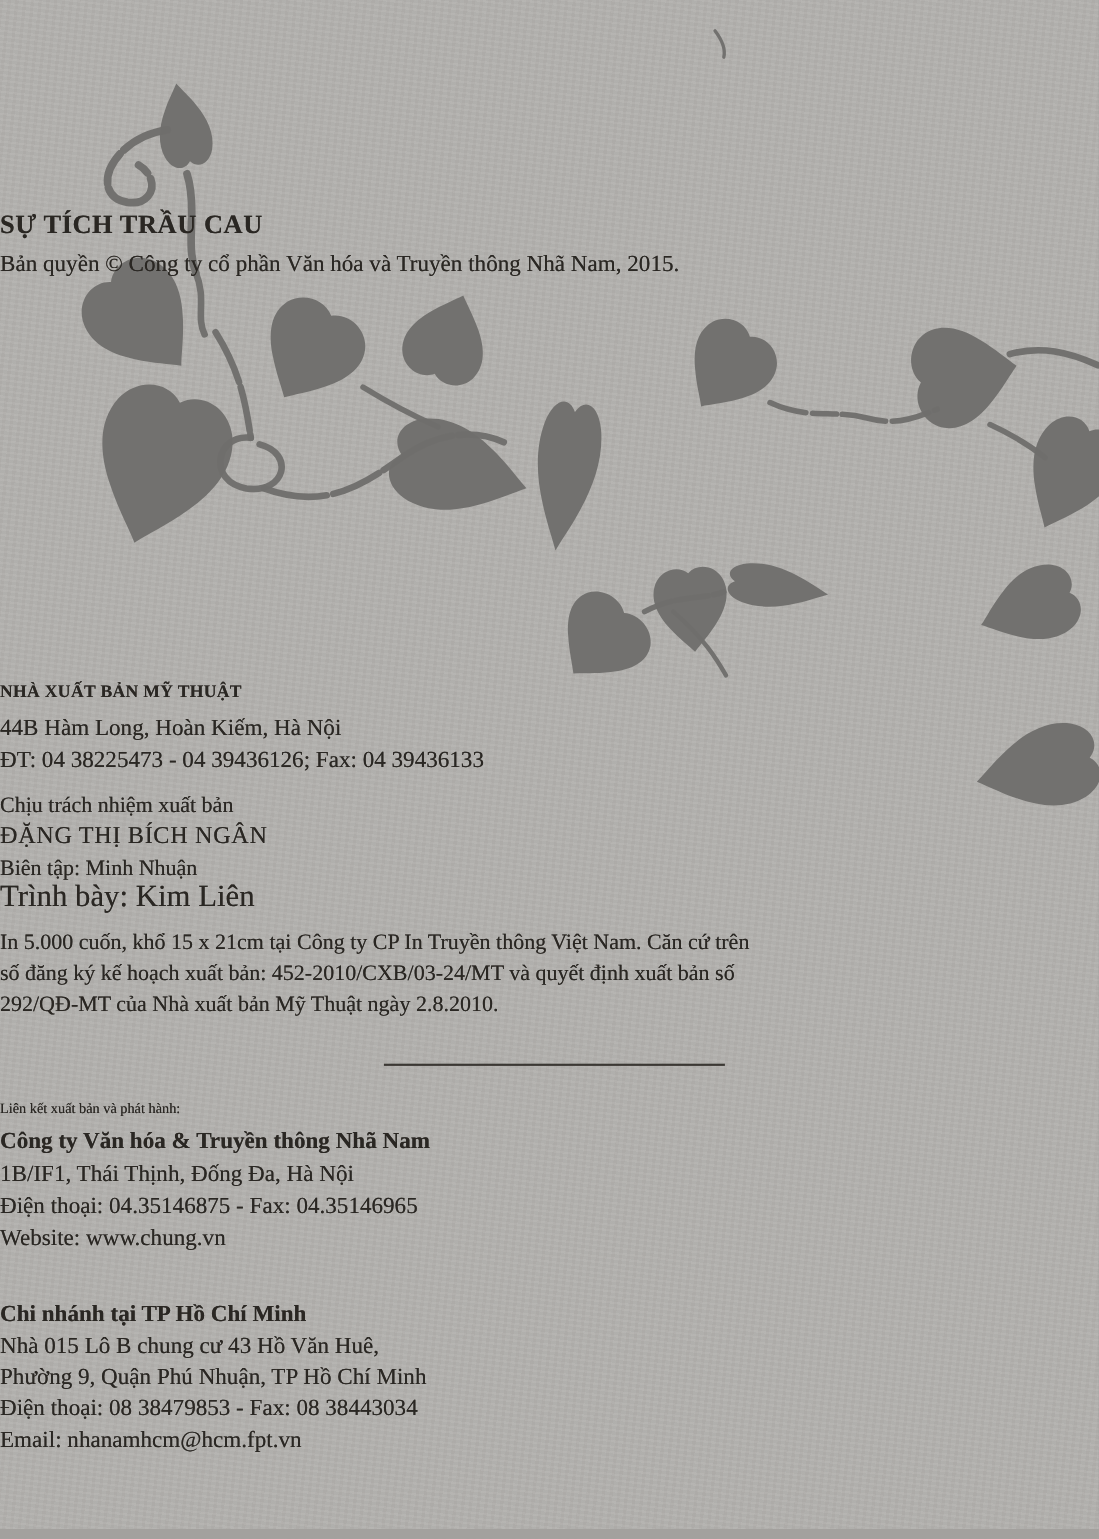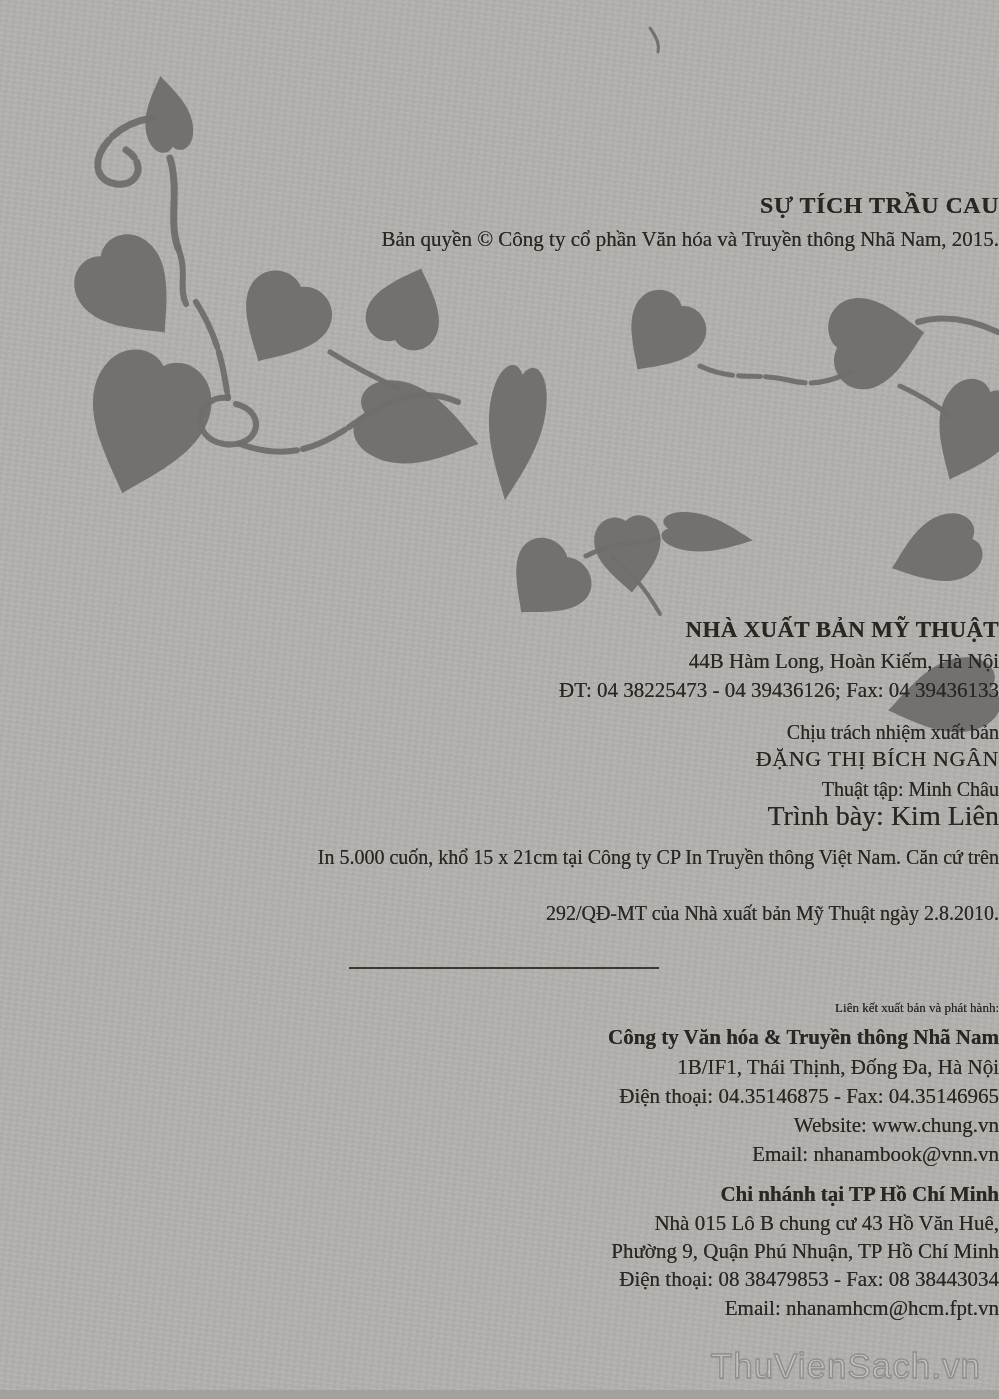--- a/index.html
+++ b/index.html
@@ -10,30 +10,30 @@
     background:#b3b1ae;
     background-image:
       repeating-linear-gradient(7deg, rgba(255,255,255,0.025) 0 2px, rgba(0,0,0,0.018) 2px 5px),
       repeating-linear-gradient(96deg, rgba(0,0,0,0.015) 0 3px, rgba(255,255,255,0.02) 3px 7px);
     overflow:hidden;
     font-family:"Liberation Serif", serif;
     color:#2a2723;
   }
   .line{
     position:absolute;left:0;width:100%;
-    text-align:right;
+    text-align:left;
     font-size:21px;
     line-height:26px;
     color:#2a2723;
     text-shadow:0 0 .5px rgba(42,39,35,.75);
     white-space:nowrap;
   }
   .bold{font-weight:bold;}
   .title{font-size:24px;letter-spacing:.5px;}
-  .pubname{font-size:23px;letter-spacing:.3px;}
+  .pubname{font-size:16px;letter-spacing:.3px;}
   .caps{font-size:22px;letter-spacing:.6px;}
   .print{font-size:20px;}
   #divider{
     position:absolute;top:967px;left:349px;width:310px;height:2px;
     background:#3b3834;
   }
   #vine{position:absolute;top:0;left:0;}
   #watermark{
     position:absolute;right:18px;top:1346px;
     font-family:"Liberation Sans", sans-serif;
@@ -92,37 +92,36 @@
 
   <div class="line title bold" style="top:192px">SỰ TÍCH TRẦU CAU</div>
   <div class="line" style="top:226px">Bản quyền © Công ty cổ phần Văn hóa và Truyền thông Nhã Nam, 2015.</div>
 
   <div class="line pubname bold" style="top:617px">NHÀ XUẤT BẢN MỸ THUẬT</div>
   <div class="line" style="top:648px">44B Hàm Long, Hoàn Kiếm, Hà Nội</div>
   <div class="line" style="top:677px">ĐT: 04 38225473 - 04 39436126; Fax: 04 39436133</div>
 
   <div class="line" style="top:719px;font-size:20px">Chịu trách nhiệm xuất bản</div>
   <div class="line caps" style="top:746px">ĐẶNG THỊ BÍCH NGÂN</div>
-  <div class="line" style="top:776px;font-size:20px">Thuật tập: Minh Châu</div>
+  <div class="line" style="top:776px;font-size:20px">Biên tập: Minh Nhuận</div>
   <div class="line" style="top:803px;font-size:28px">Trình bày: Kim Liên</div>
 
   <div class="line print" style="top:844px">In 5.000 cuốn, khổ 15 x 21cm tại Công ty CP In Truyền thông Việt Nam. Căn cứ trên</div>
+  <div class="line print" style="top:872px">số đăng ký kế hoạch xuất bản: 452-2010/CXB/03-24/MT và quyết định xuất bản số</div>
   <div class="line print" style="top:900px">292/QĐ-MT của Nhà xuất bản Mỹ Thuật ngày 2.8.2010.</div>
 
   <div id="divider"></div>
 
   <div class="line" style="top:995px;font-size:13px">Liên kết xuất bản và phát hành:</div>
   <div class="line bold" style="top:1024px">Công ty Văn hóa &amp; Truyền thông Nhã Nam</div>
   <div class="line" style="top:1054px">1B/IF1, Thái Thịnh, Đống Đa, Hà Nội</div>
   <div class="line" style="top:1083px">Điện thoại: 04.35146875 - Fax: 04.35146965</div>
   <div class="line" style="top:1112px">Website: www.chung.vn</div>
-  <div class="line" style="top:1141px">Email: nhanambook@vnn.vn</div>
 
   <div class="line bold" style="top:1181px">Chi nhánh tại TP Hồ Chí Minh</div>
   <div class="line" style="top:1210px">Nhà 015 Lô B chung cư 43 Hồ Văn Huê,</div>
   <div class="line" style="top:1238px">Phường 9, Quận Phú Nhuận, TP Hồ Chí Minh</div>
   <div class="line" style="top:1266px">Điện thoại: 08 38479853 - Fax: 08 38443034</div>
   <div class="line" style="top:1295px">Email: nhanamhcm@hcm.fpt.vn</div>
 
-  <div id="watermark">ThuVienSach.vn</div>
   <div id="bottom-band"></div>
 
 </div>
 
 </body></html>

